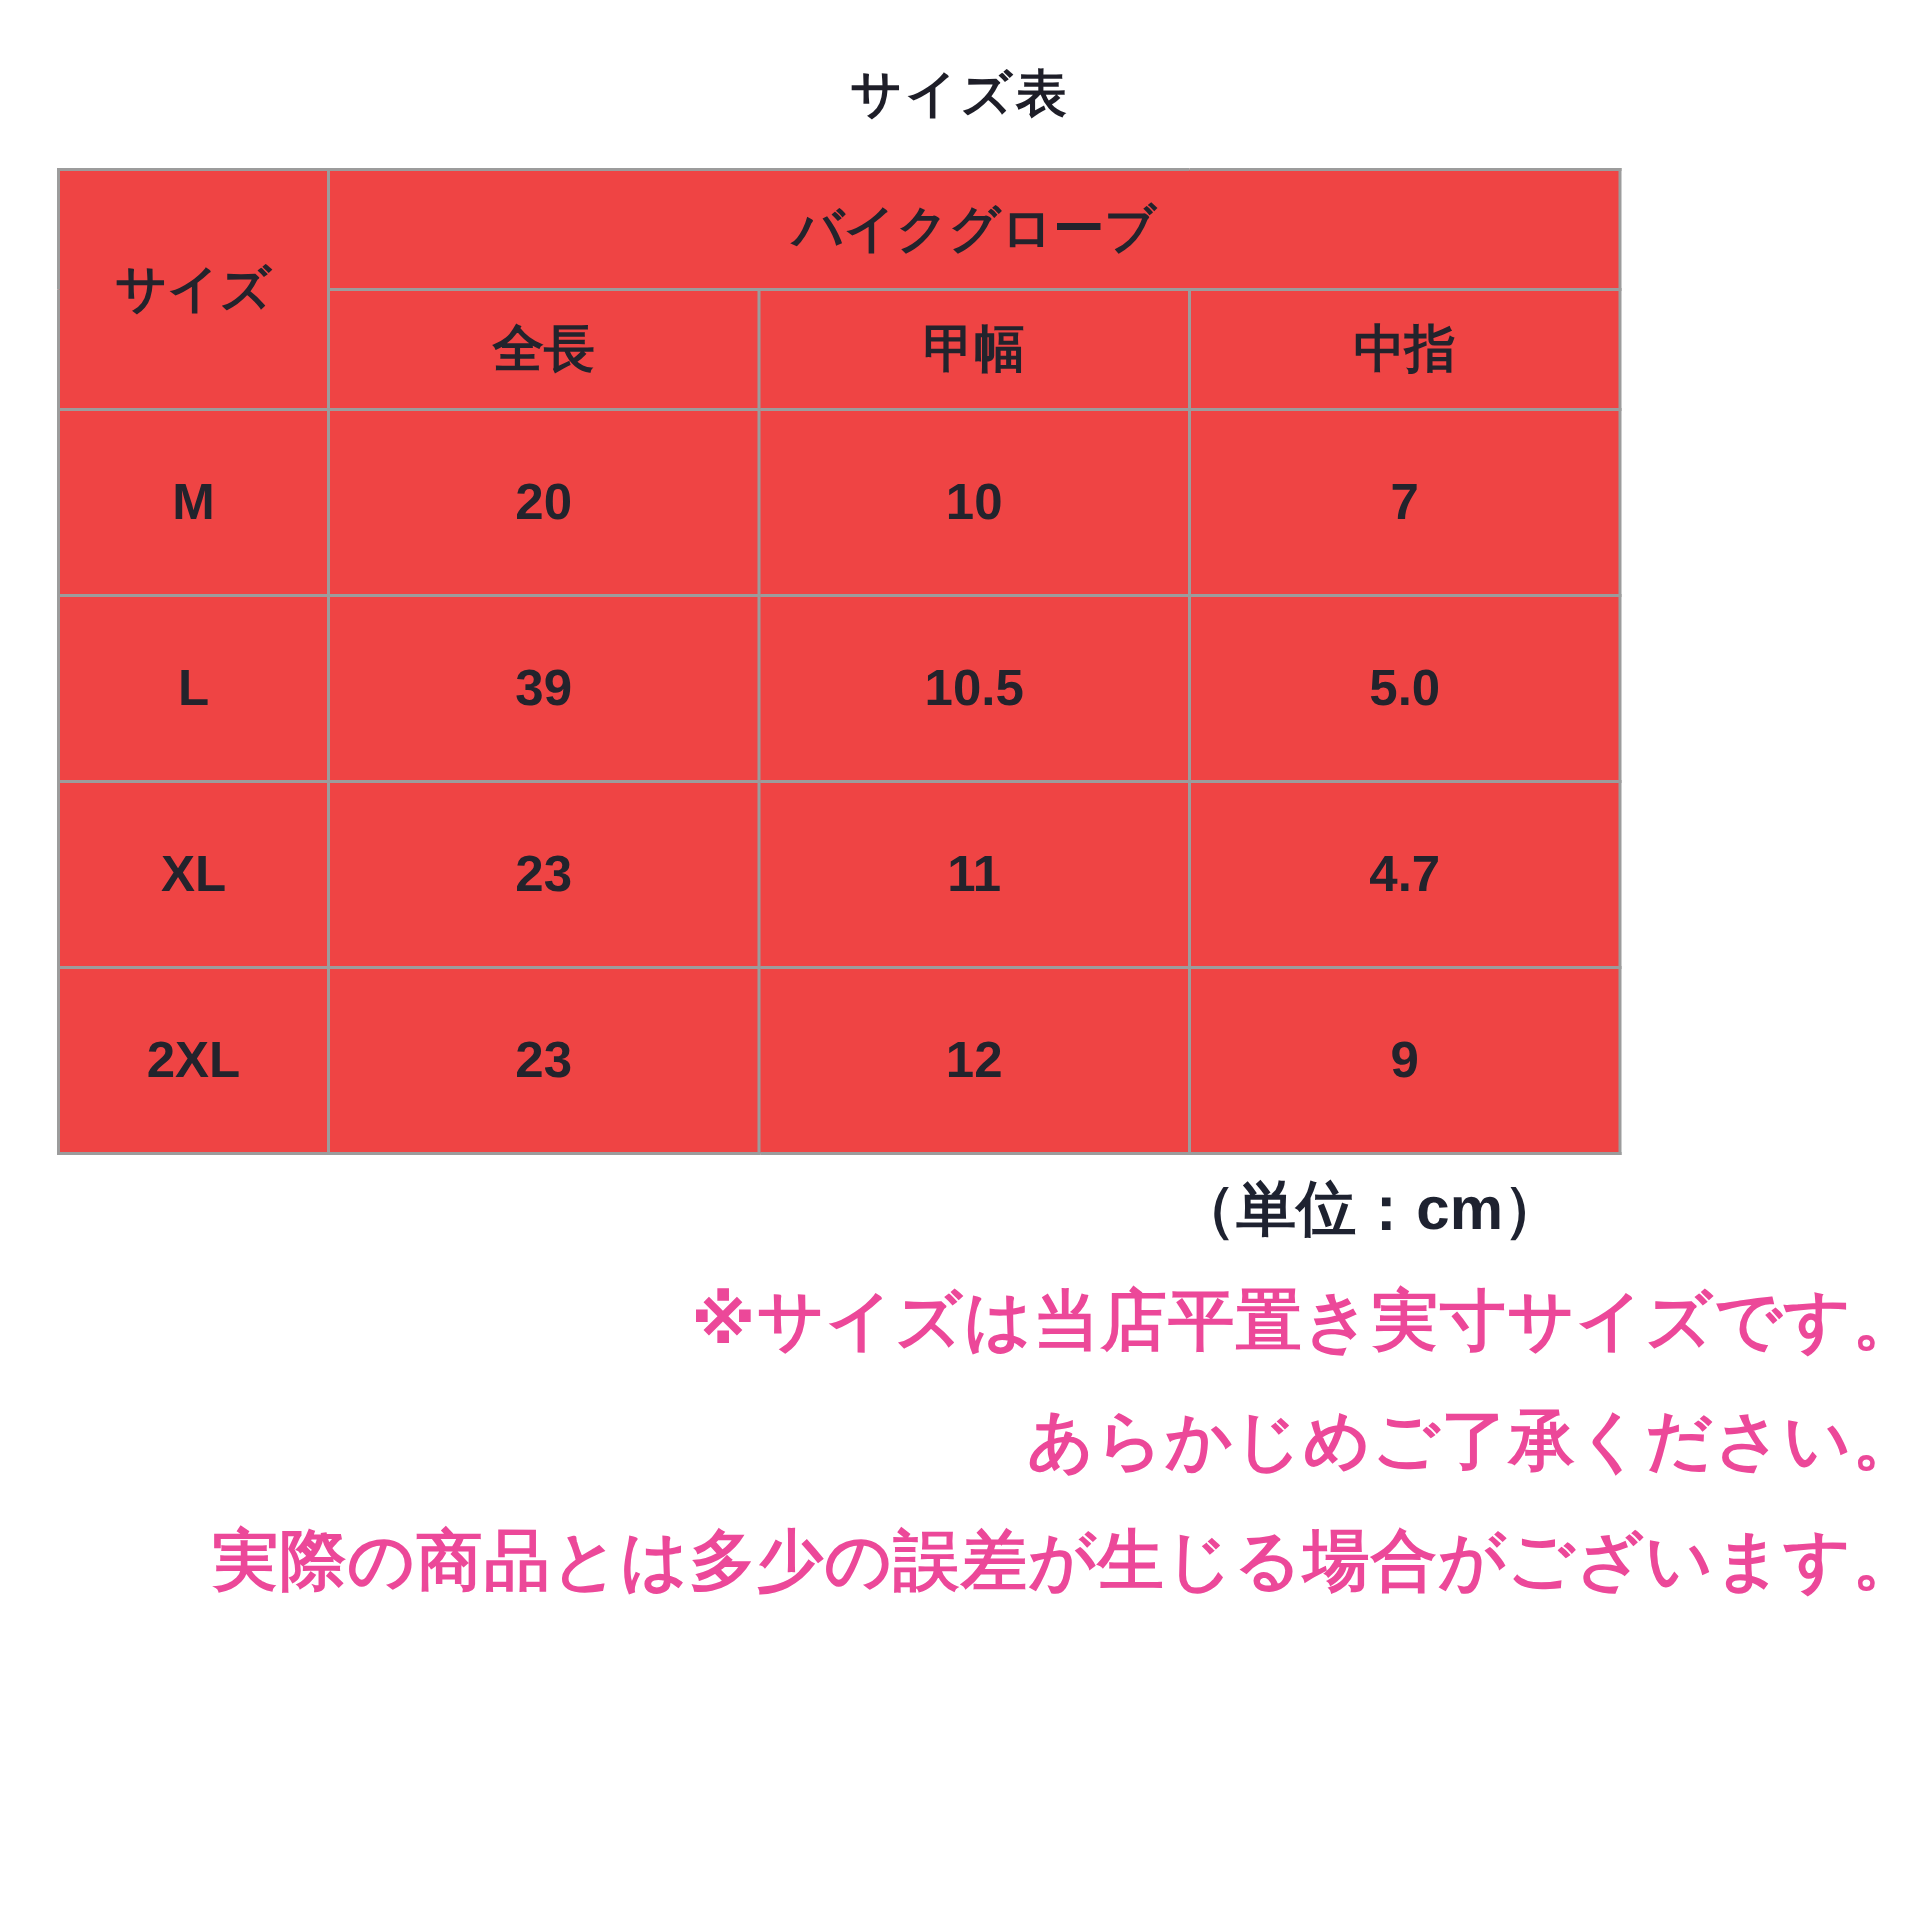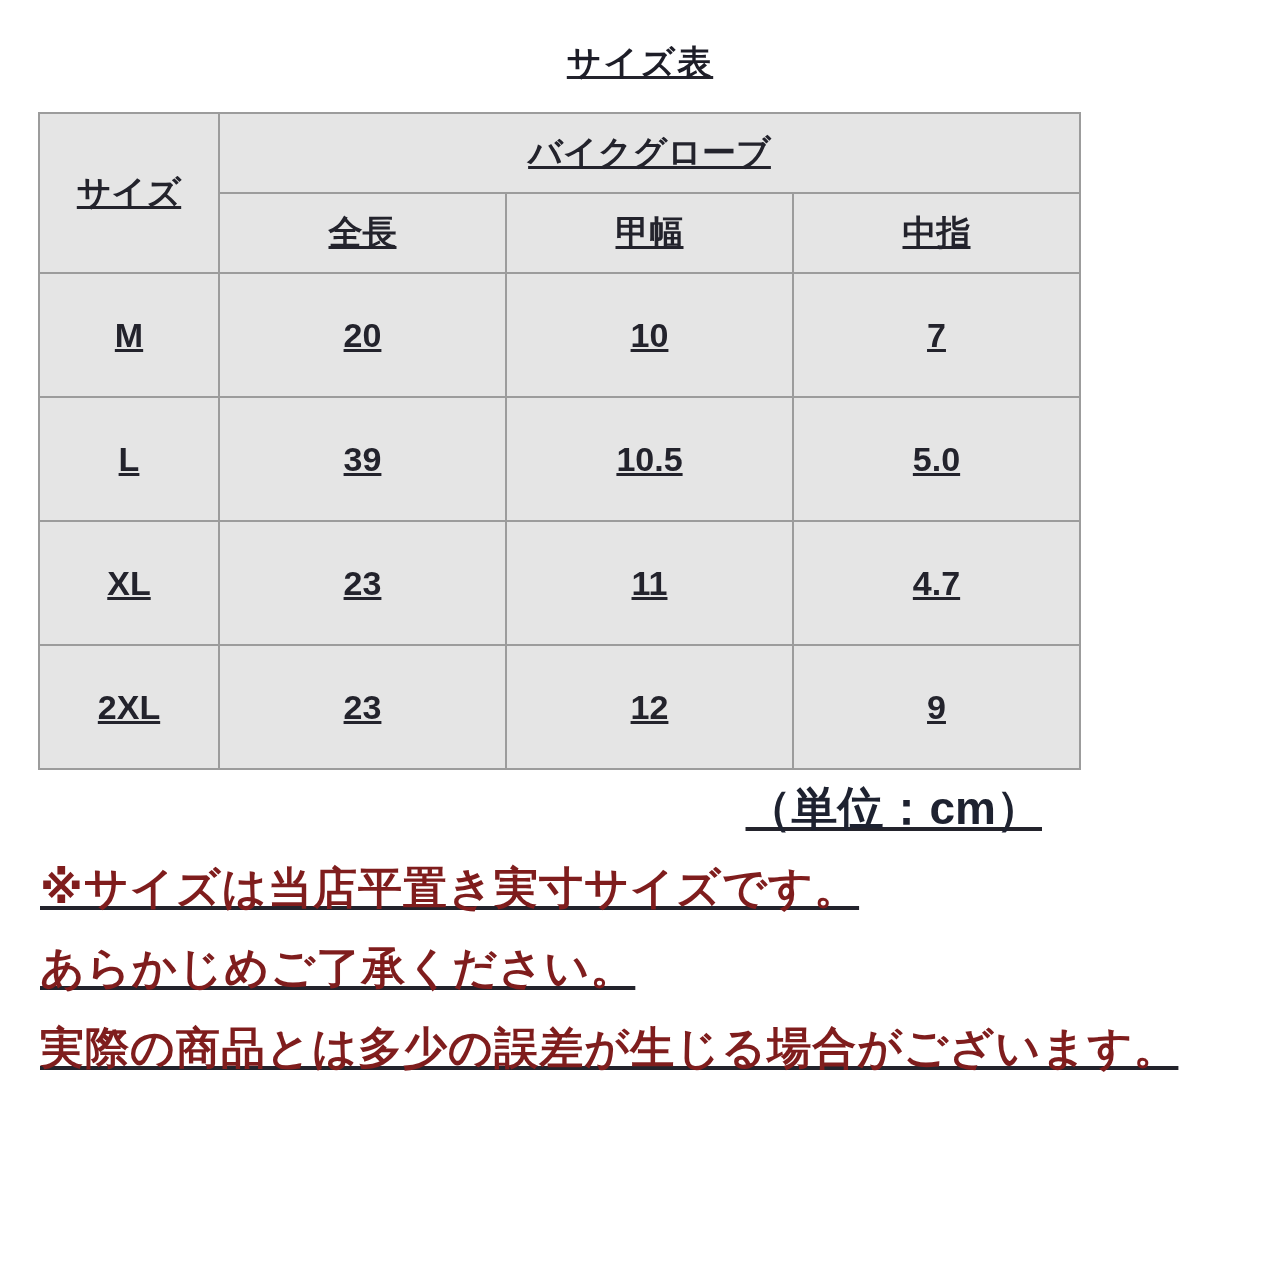--- a/index.html
+++ b/index.html
@@ -12,21 +12,20 @@
     height: 1280px;
     font-family: "Liberation Sans", "DejaVu Sans", sans-serif;
     color: #23232c;
     font-weight: bold;
     overflow: hidden;
   }
   .page {
     position: relative;
     width: 1280px;
     height: 952px;
-    text-decoration: underline;
   }
   .title {
     margin: 0;
     padding-top: 40px;
     text-align: center;
     font-size: 34px;
     letter-spacing: 2px;
     color: #1e1e28;
   }
   .size-table {
@@ -36,47 +35,48 @@
     margin: 26px 0 0 38px;
   }
   .size-table th,
   .size-table td {
     border: 2px solid #9c9c9c;
     text-align: center;
     vertical-align: middle;
     font-size: 34px;
     font-weight: bold;
     color: #23232c;
-    background: #e5e5e5;
+    background: #ef4444;
     padding: 0;
   }
   .size-table col.c-size   { width: 180px; }
   .size-table col.c-metric { width: 287px; }
   .size-table thead tr.group-row   { height: 80px; }
   .size-table thead tr.measure-row { height: 80px; }
   .size-table tbody tr { height: 124px; }
   .unit-note {
     width: 1042px;
     margin-left: 38px;
     text-align: right;
     padding-right: 38px;
     box-sizing: border-box;
-    font-size: 46px;
+    font-size: 40px;
     margin-top: 8px;
     color: #1e2230;
   }
   .notes {
     margin: 22px 0 0 40px;
   }
   .notes p {
     margin: 0 0 28px 0;
     font-size: 44px;
     line-height: 1.18;
     letter-spacing: 1px;
-    color: #7f1d1d;
+    color: #ec4899;
+    text-align: right;
   }
 </style>
 </head>
 <body>
 
 <div class="page">
 
   <h1 class="title">サイズ表</h1>
 
   <table class="size-table">

